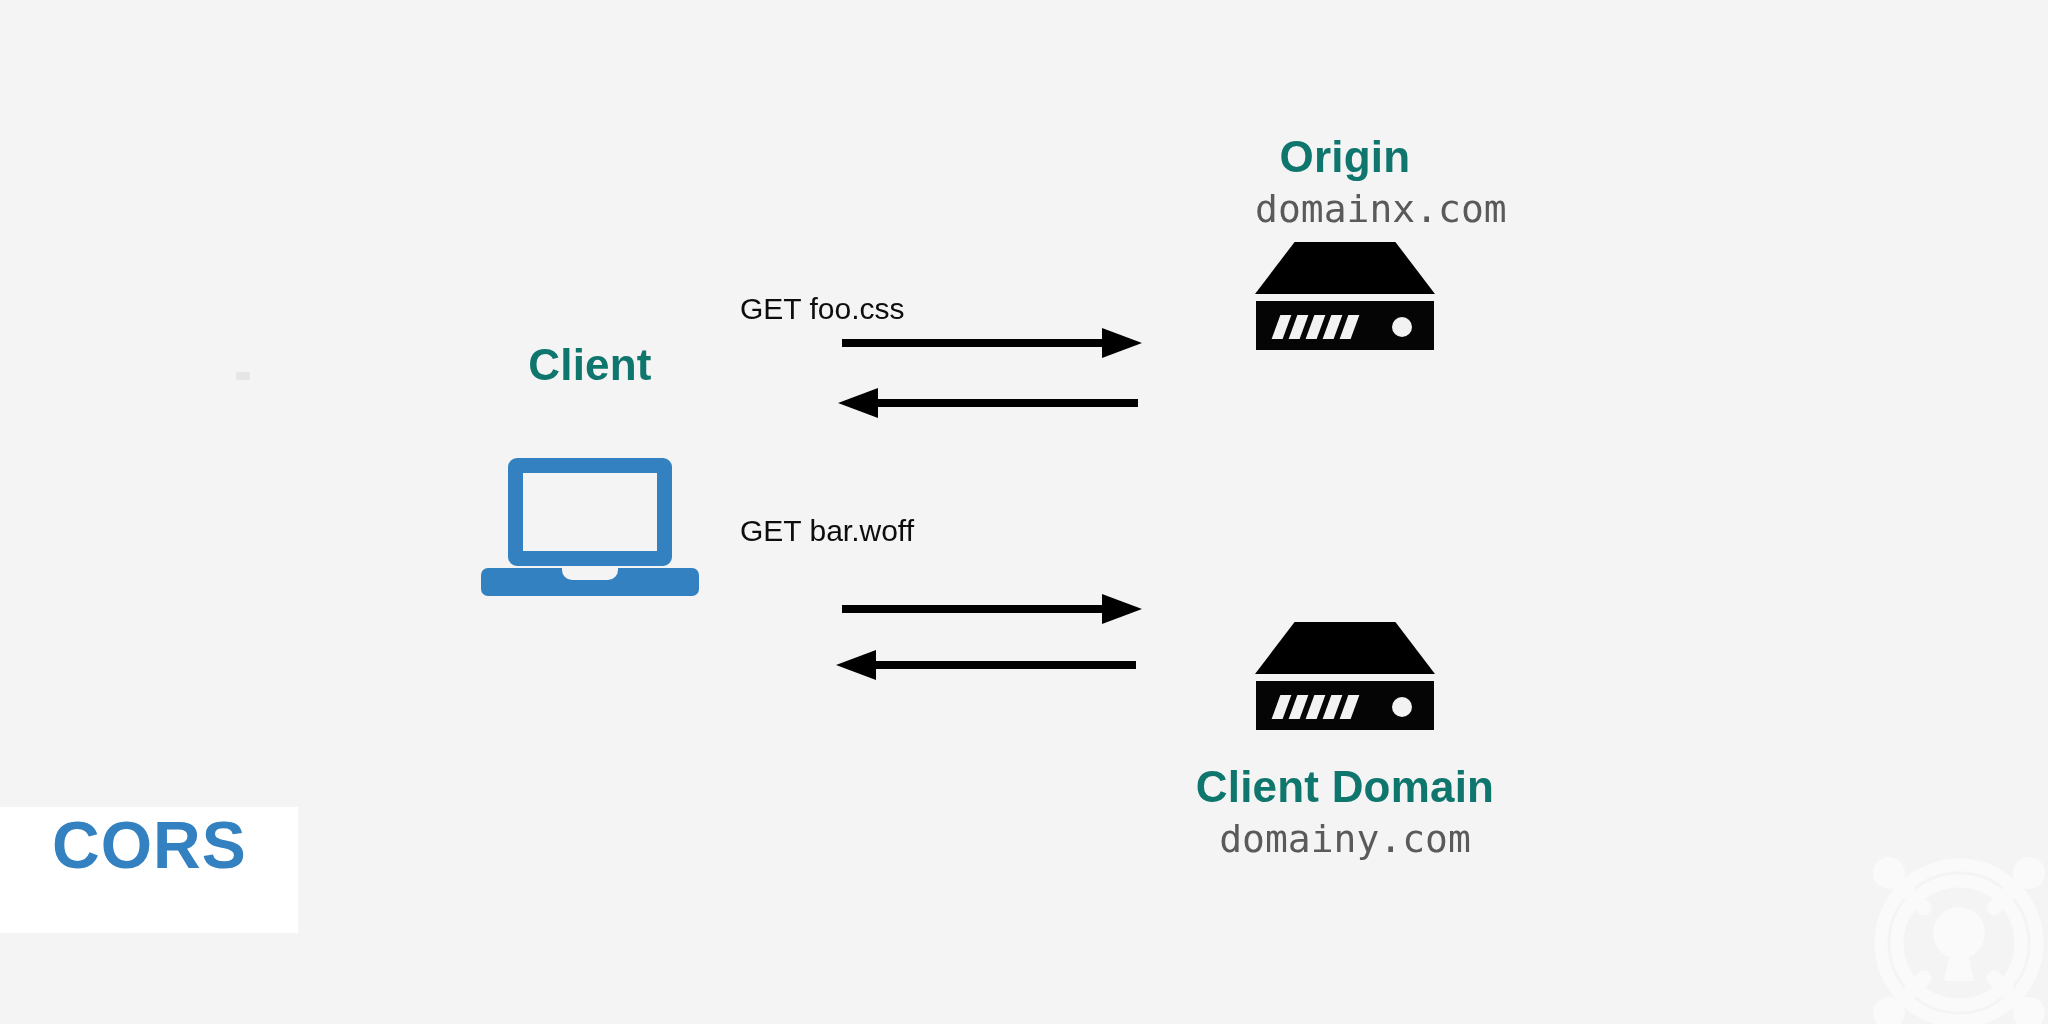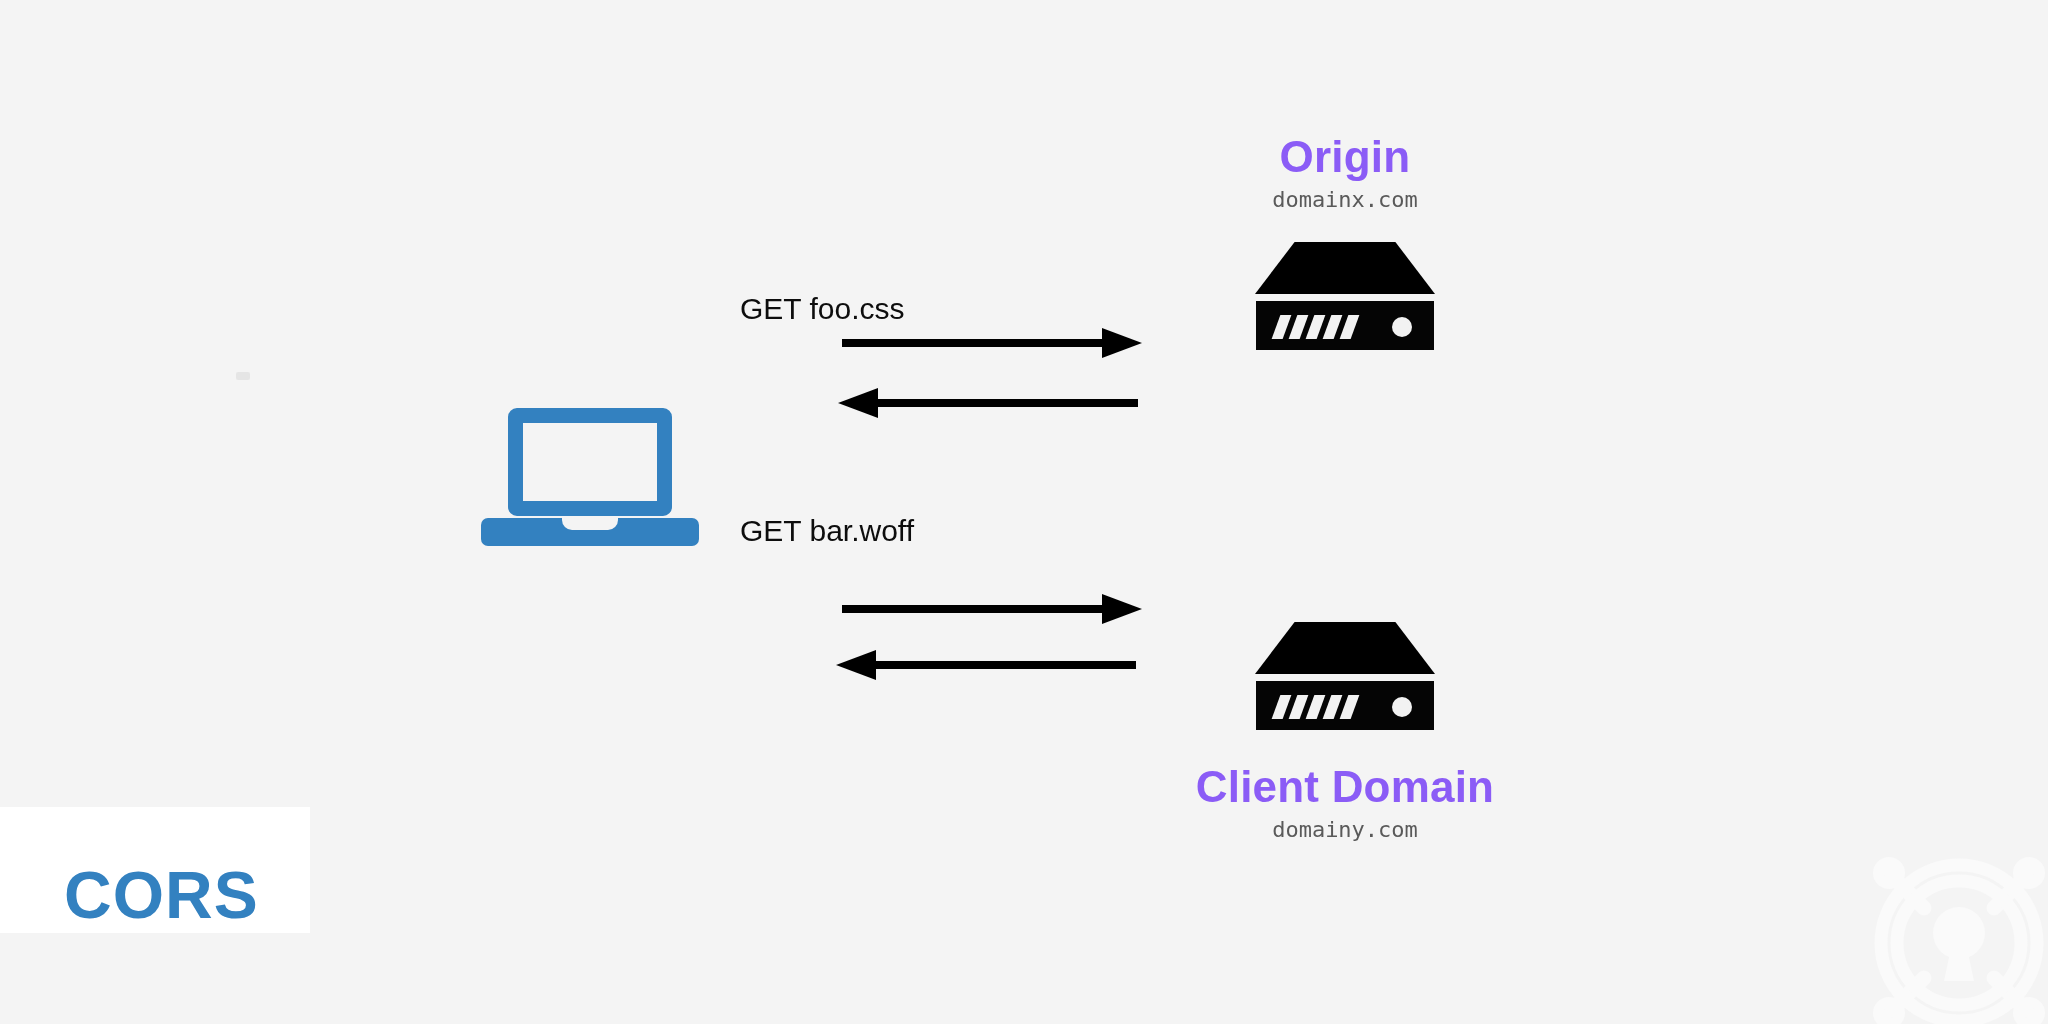--- a/index.html
+++ b/index.html
@@ -18,31 +18,31 @@
     width: 2048px;
     height: 1024px;
     background: #f4f4f4;
   }
 
   
   .abs { position: absolute; }
 
   
   .node-title {
-    color: #8b5cf6;
+    color: #0f766e;
     font-size: 44px;
     font-weight: 600;
     letter-spacing: 0.2px;
     white-space: nowrap;
     text-align: center;
   }
   .node-domain {
     color: #5a5a5a;
     font-family: "DejaVu Sans Mono", "Liberation Mono", monospace;
-    font-size: 22px;
+    font-size: 38px;
     white-space: nowrap;
     text-align: center;
   }
 
   
   #client-group { left: 470px; top: 340px; width: 240px; }
   #client-title { width: 240px; }
   .laptop { position: relative; width: 218px; height: 140px; margin: 68px auto 0 auto; }
   .laptop-screen {
     position: absolute;
@@ -125,22 +125,21 @@
   
   .arrow { position: absolute; height: 34px; }
   .arrow svg { display: block; }
 
   
   #cors-badge {
     left: 0; top: 807px;
     width: 298px; height: 126px;
     background: #ffffff;
     display: flex;
-    align-items: flex-end;
-    padding-left: 12px;
+    align-items: flex-start;
   }
   #cors-label {
     margin-left: 52px;
     color: #3381c0;
     font-size: 66px;
     font-weight: bold;
     letter-spacing: 1px;
   }
 
   
@@ -158,20 +157,21 @@
     border-radius: 2px;
     opacity: 0.9;
   }
 </style>
 </head>
 <body>
 
 <div id="canvas">
 
   <div class="abs" id="client-group">
+    <div class="node-title" id="client-title">Client</div>
 
     <div class="laptop">
       <div class="laptop-screen"></div>
       <div class="laptop-base"></div>
       <div class="laptop-notch"></div>
     </div>
   </div>
 
   <div class="abs" id="stray-mark"></div>
 

